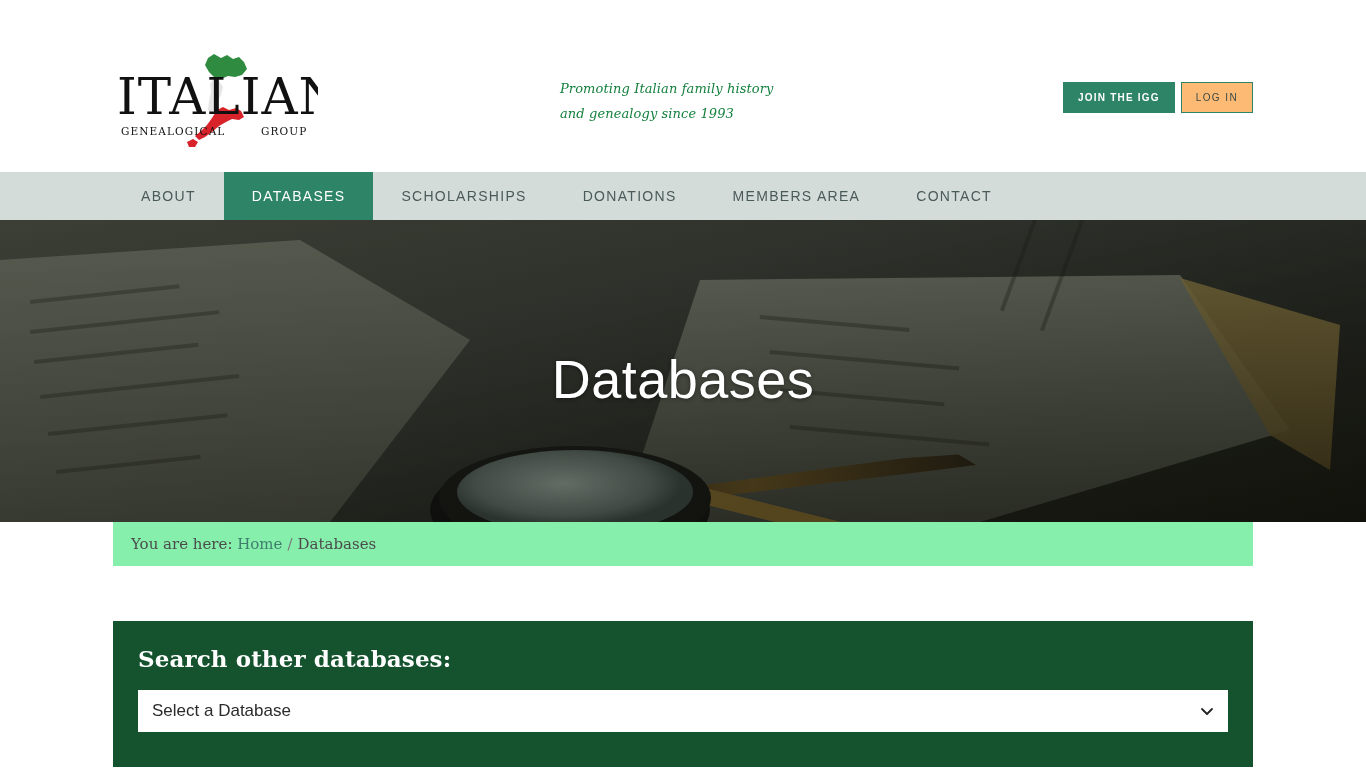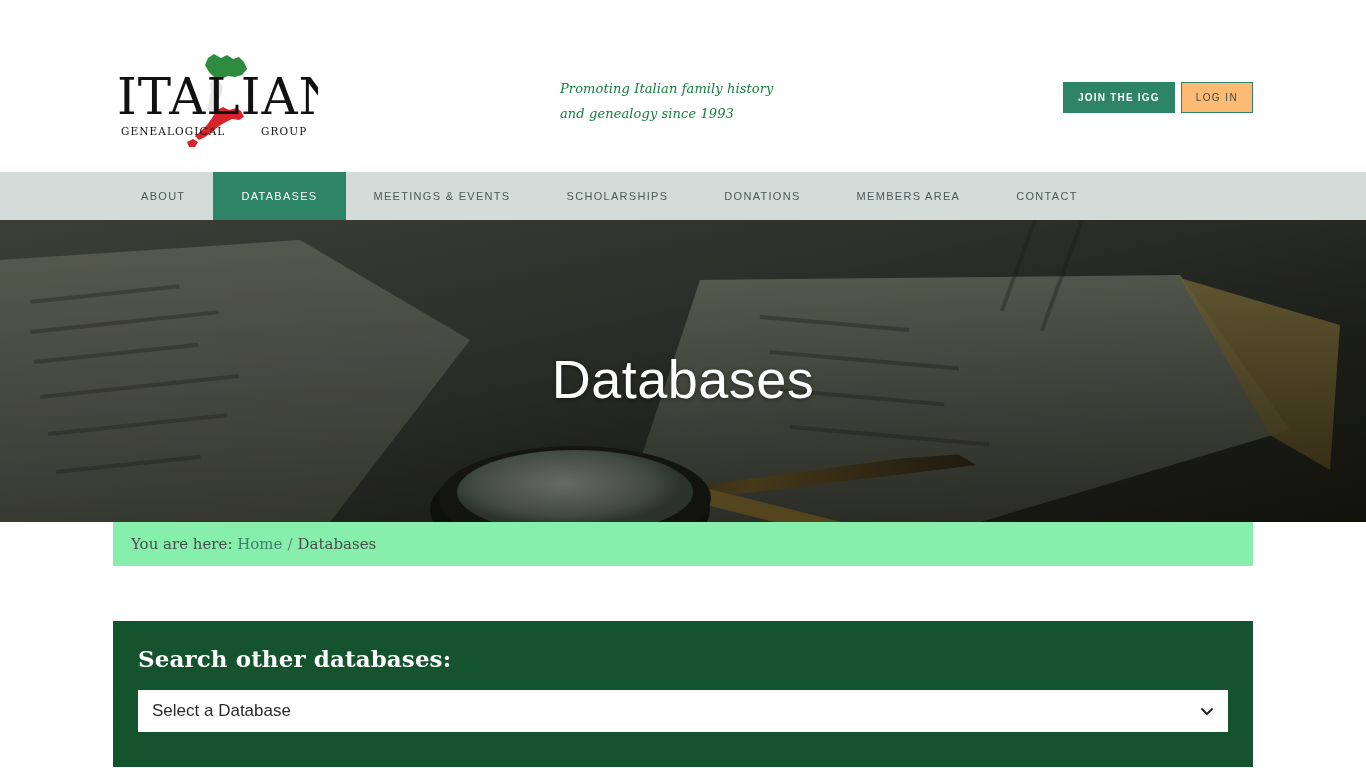--- a/index.html
+++ b/index.html
@@ -79,21 +79,21 @@
     background: #d3dcd9;
     display: flex;
     align-items: stretch;
     padding-left: 113px;
   }
   .nav-item {
     display: flex;
     align-items: center;
     justify-content: center;
     padding: 0 28px;
-    font-size: 11px;
+    font-size: 14px;
     letter-spacing: 1.3px;
     color: #4a5a59;
     cursor: pointer;
     font-family: "Liberation Sans", sans-serif;
     white-space: nowrap;
   }
   .nav-item.active {
     background: #2e8466;
     color: #ffffff;
   }
@@ -219,21 +219,20 @@
 
   <div class="header-buttons">
     <a class="btn btn-join">JOIN THE IGG</a>
     <a class="btn btn-login">LOG IN</a>
   </div>
 </div>
 
 <nav class="navbar">
   <div class="nav-item">ABOUT</div>
   <div class="nav-item active">DATABASES</div>
-  <div class="nav-item">MEETINGS &amp; EVENTS</div>
   <div class="nav-item">SCHOLARSHIPS</div>
   <div class="nav-item">DONATIONS</div>
   <div class="nav-item">MEMBERS AREA</div>
   <div class="nav-item">CONTACT</div>
 </nav>
 
 <div class="hero">
   <svg class="hero-photo" viewBox="0 0 1366 302" preserveAspectRatio="none">
     <defs>
       <linearGradient id="pg" x1="0" y1="0" x2="1" y2="1">

